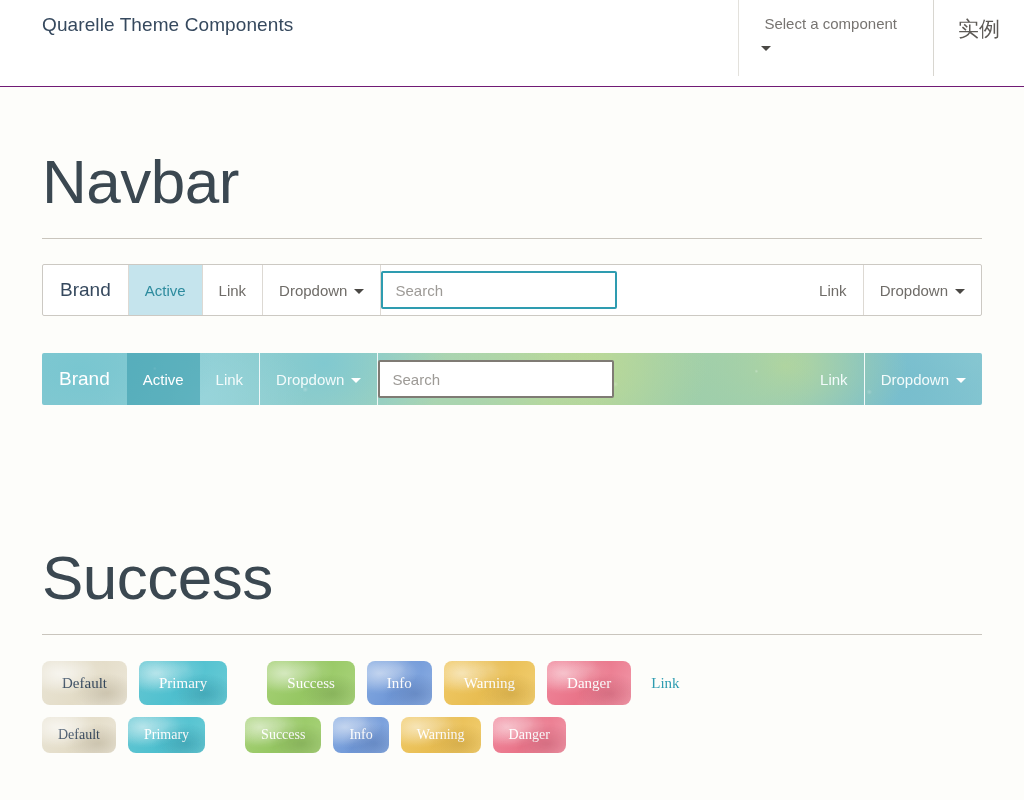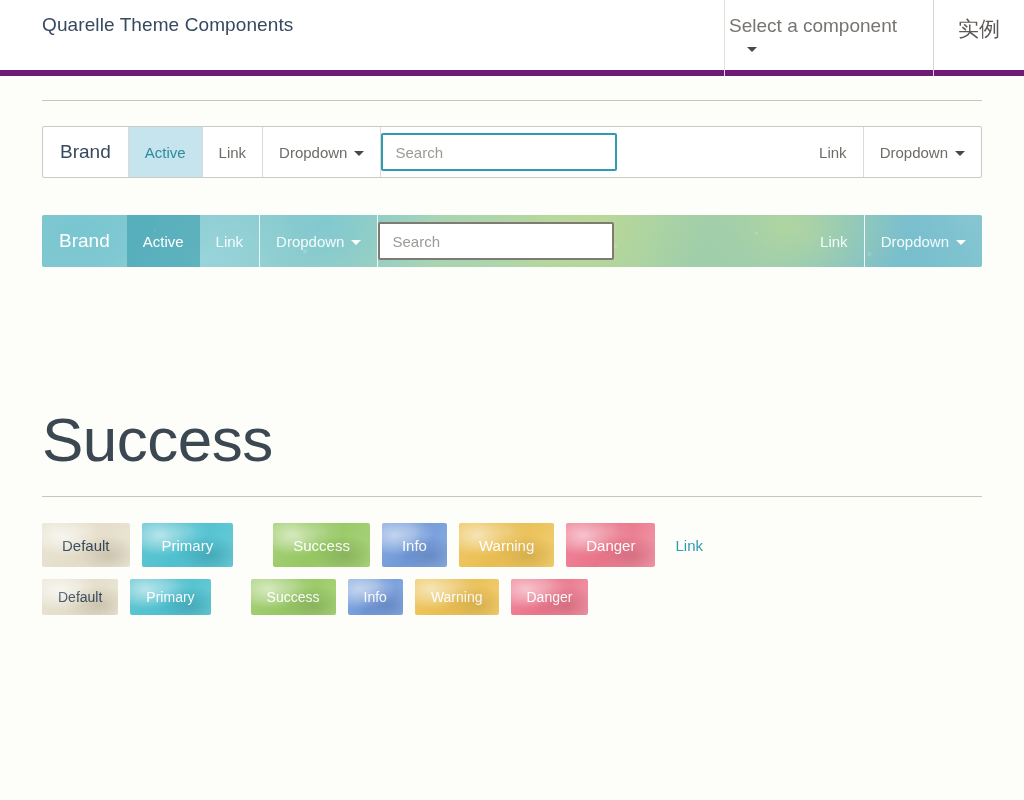--- a/index.html
+++ b/index.html
@@ -8,23 +8,23 @@
     width: 1024px; height: 800px;
     overflow: hidden;
     background: #fdfdfa;
     font-family: "Liberation Sans", sans-serif;
     -webkit-font-smoothing: antialiased;
   }
 
   
   .app-header {
     position: relative;
-    height: 76px;
+    height: 87px;
     background: #ffffff;
-    border-bottom: 6px solid #701a75;
+    border-bottom: 1px solid #701a75;
     display: flex;
     align-items: flex-start;
   }
   .app-header-inner {
     width: 100%;
     height: 100%;
     display: flex;
     align-items: flex-start;
     justify-content: space-between;
   }
@@ -35,23 +35,23 @@
     letter-spacing: .1px;
     white-space: nowrap;
   }
   .header-right {
     display: flex;
     align-items: stretch;
     height: 76px;
   }
   .header-select {
     position: relative;
-    padding: 15px 36px 0 4px;
+    padding: 15px 36px 0 25px;
     border-left: 1px solid #e3e1dc;
-    font-size: 19px;
+    font-size: 15px;
     color: #777471;
     min-width: 170px;
     white-space: nowrap;
   }
   .header-select .caret-wrap {
     position: absolute;
     left: 22px;
     top: 38px;
   }
   .header-cell {
@@ -246,24 +246,24 @@
   }
   .btn {
     display: inline-flex;
     align-items: center;
     justify-content: center;
     height: 44px;
     padding: 0 20px;
     font-size: 15px;
     color: #ffffff;
     border: none;
-    border-radius: 2px;
+    border-radius: 8px;
     cursor: pointer;
     white-space: nowrap;
-    font-family: Liberation Sans, sans-serif;
+    font-family: Liberation Serif, serif;
     position: relative;
     overflow: hidden;
   }
   .btn::after {
     content: "";
     position: absolute; inset: 0;
     background-image:
       radial-gradient(ellipse 40px 26px at 18% 28%, rgba(255,255,255,.30), transparent 70%),
       radial-gradient(ellipse 46px 30px at 72% 75%, rgba(0,0,0,.06), transparent 70%),
       radial-gradient(ellipse 30px 22px at 52% 18%, rgba(255,255,255,.18), transparent 70%);
@@ -359,20 +359,21 @@
       </div>
       <div class="header-cell">实例</div>
     </div>
   </div>
 </header>
 
 <div class="sections-wrap">
 <div class="container">
 
   <section>
+    <h1 class="section-title">Navbar</h1>
     <hr class="section-rule">
 
     <nav class="navbar">
       <div class="nav-brand">Brand</div>
 
       <div class="nav-item active">
         <span>Active</span>
       </div>
       <div class="nav-item">
         <span>Link</span>

